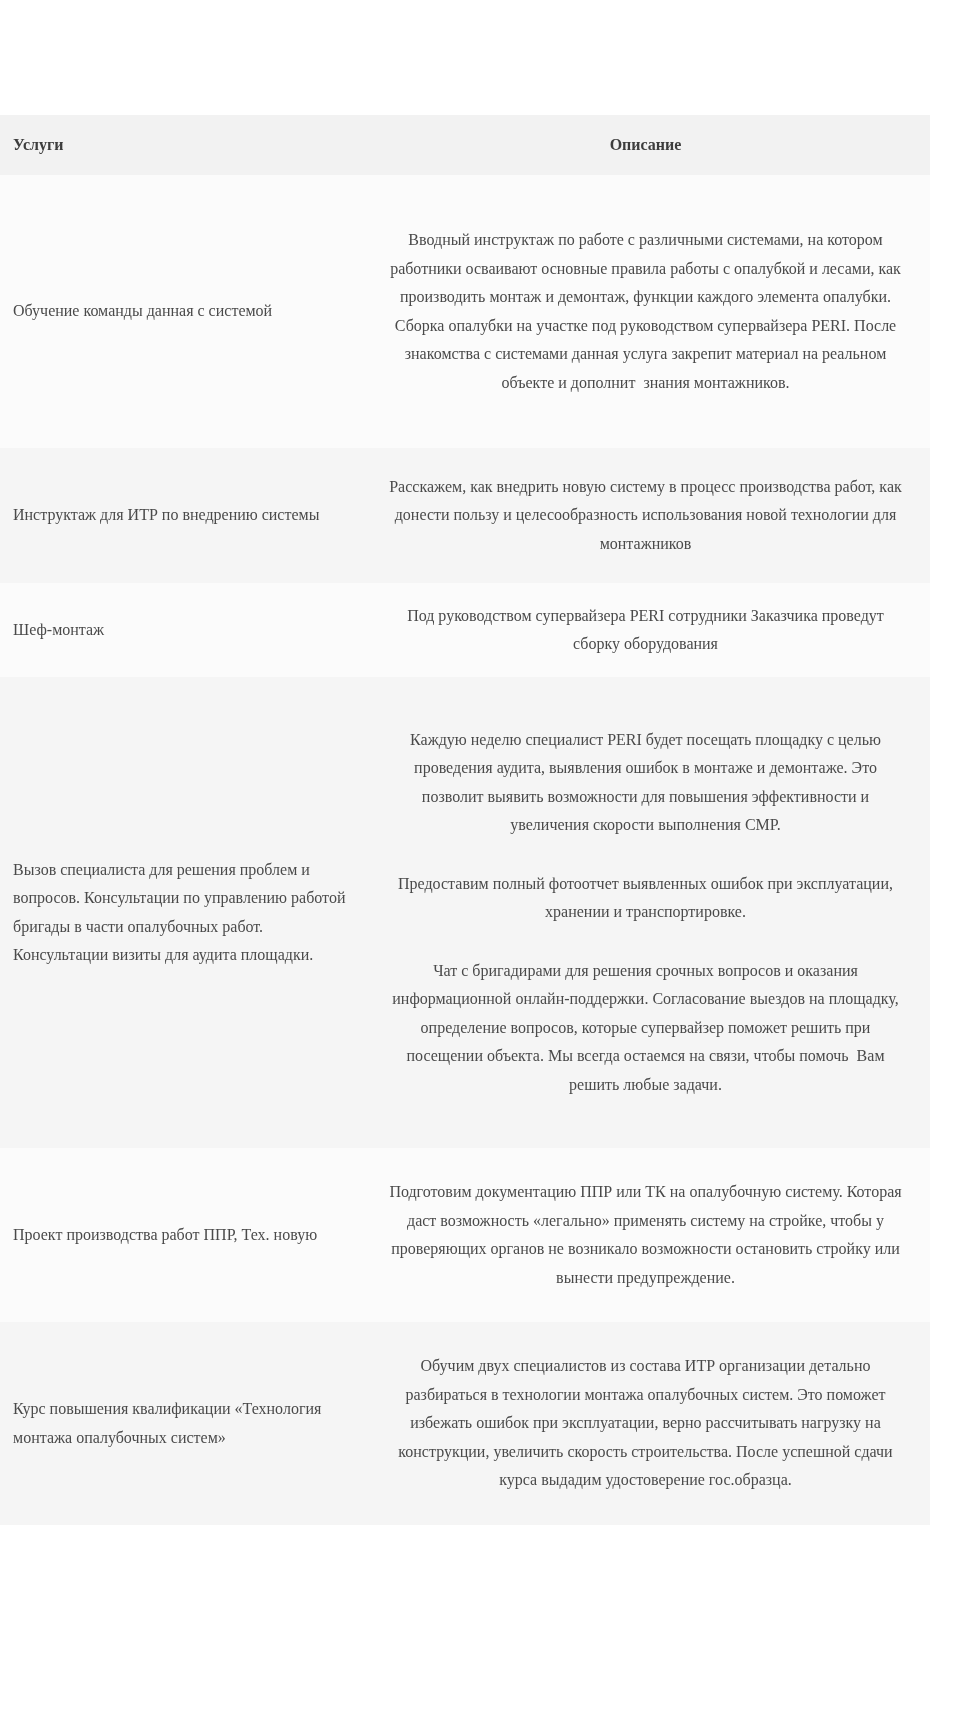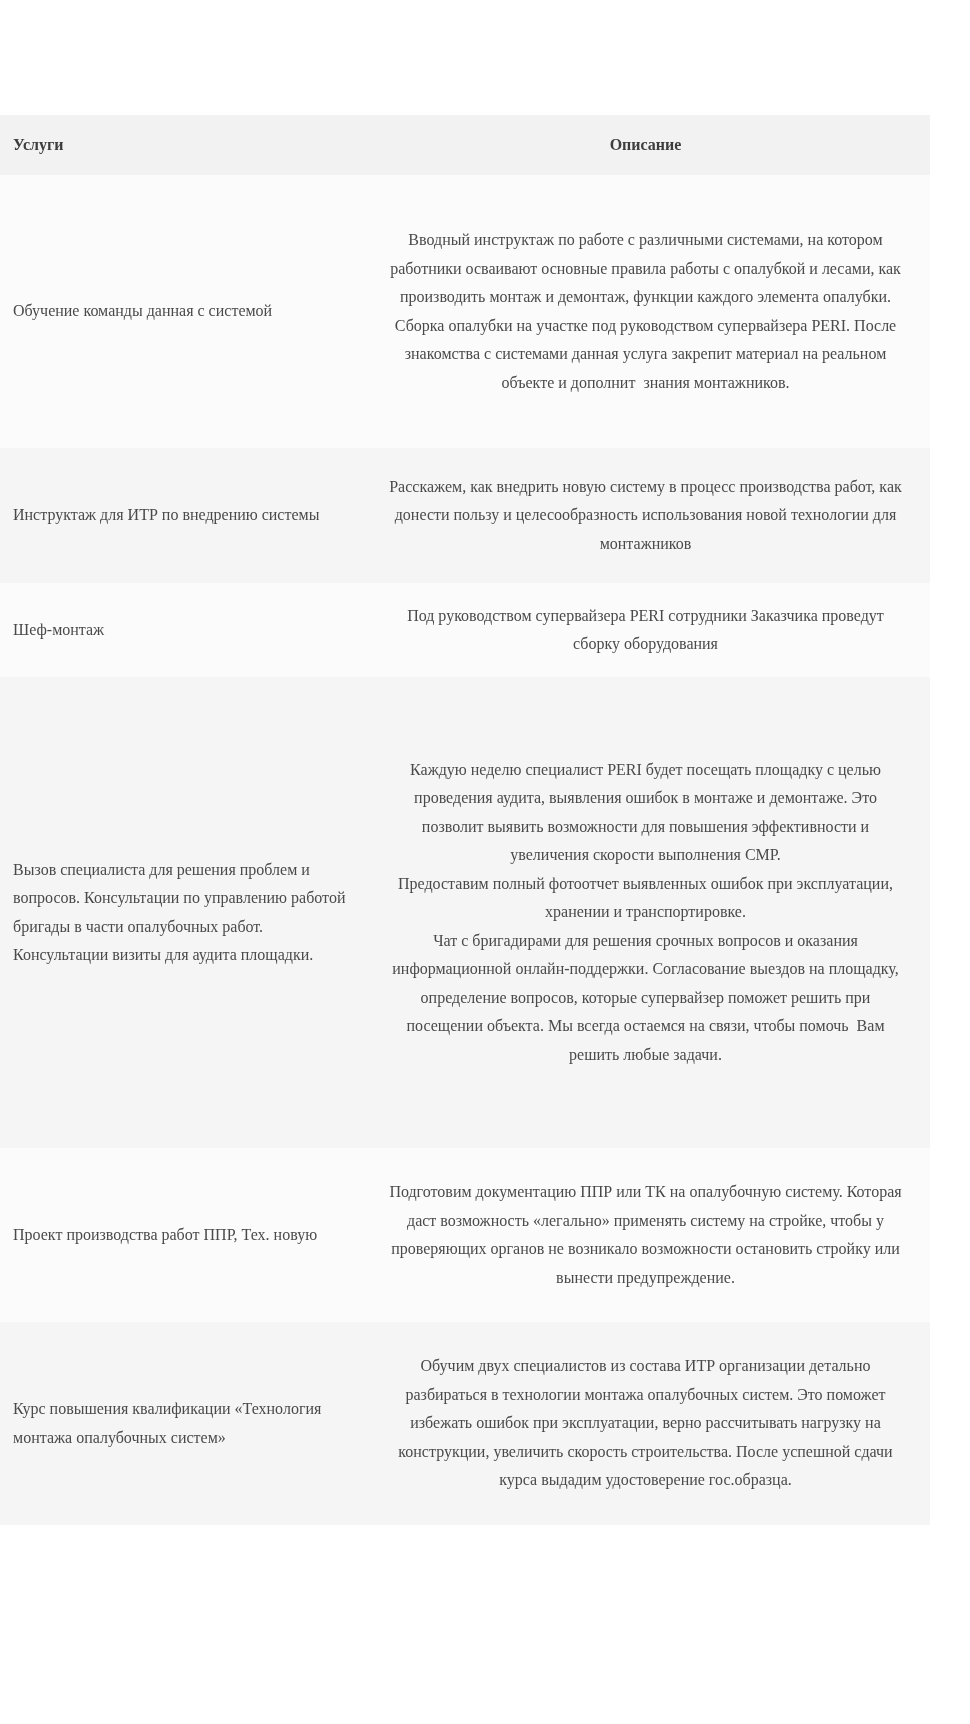--- a/index.html
+++ b/index.html
@@ -25,21 +25,21 @@
   .trow { display: table-row; }
   .tcell {
     display: table-cell;
     vertical-align: middle;
     font-size: 16px;
     line-height: 28.5px;
   }
   .tcell.left  { width: 373px; padding: 14px 16px 14px 13px; }
   .tcell.right { padding: 14px 25px 14px 13px; text-align: center; }
   .tcell p { margin: 0; white-space: pre-wrap; }
-  .tcell p + p { }
+  .tcell p + p { margin-top: 30px; }
   .trow.header-row { height: 60px; background: #f2f2f2; }
   .trow.header-row .tcell {
     font-weight: bold;
     color: #3d3d3d;
   }
   .row-0 { height: 273px; }
   .row-1 { height: 135px; }
   .row-2 { height: 94px; }
   .row-3 { height: 471px; }
   .row-4 { height: 174px; }

